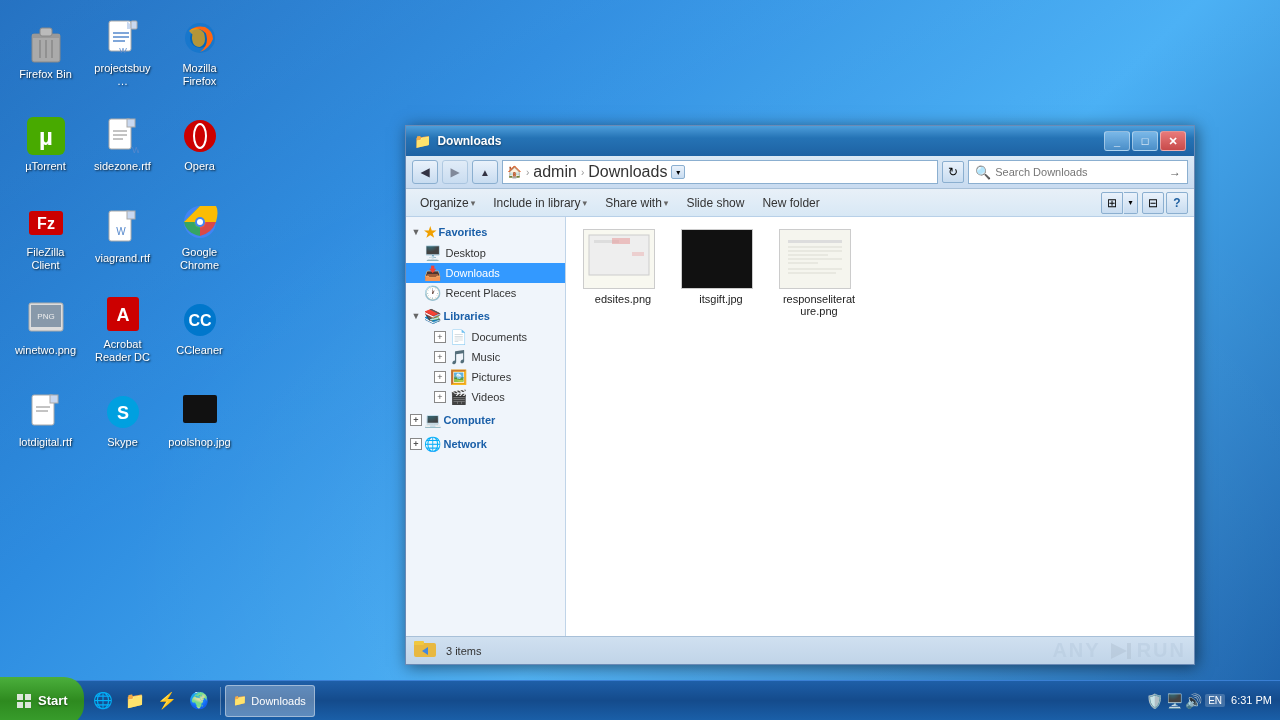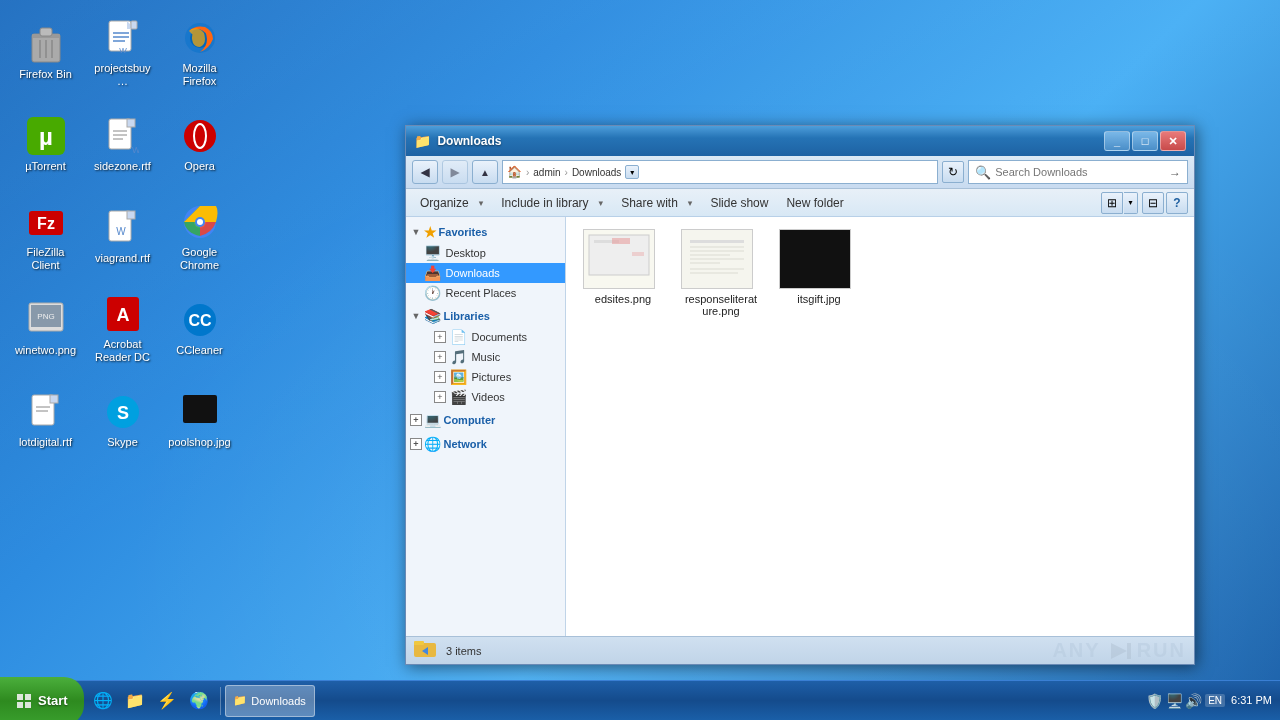--- a/index.html
+++ b/index.html
@@ -234,21 +234,21 @@
       background: white;
       display: flex;
       align-items: center;
       padding: 0 4px;
       gap: 4px;
     }
     .address-crumb {
       display: flex;
       align-items: center;
       gap: 2px;
-      font-size: 10px;
+      font-size: 16px;
       color: #333;
     }
     .address-separator { color: #999; font-size: 10px; }
     .address-dropdown {
       width: 14px;
       height: 14px;
       background: linear-gradient(to bottom, #eaf2fb, #c8dcf0);
       border: 1px solid #8bafd0;
       border-radius: 2px;
       display: flex;
@@ -300,21 +300,21 @@
       height: 28px;
     }
     .menu-item {
       padding: 2px 8px;
       font-size: 12px;
       color: #333;
       cursor: pointer;
       border-radius: 3px;
       display: flex;
       align-items: center;
-      gap: 10px;
+      gap: 2px;
     }
     .menu-item .arrow { font-size: 9px; color: #666; }
     .menu-spacer { flex: 1; }
     .view-buttons {
       display: flex;
       gap: 1px;
       align-items: center;
     }
     .view-btn {
       width: 22px;
@@ -839,48 +839,48 @@
             <rect x="10" y="10" width="25" height="3" fill="#ddd"></rect>
             <rect x="10" y="16" width="50" height="2" fill="#eee"></rect>
             <rect x="10" y="20" width="50" height="2" fill="#eee"></rect>
             <rect x="10" y="24" width="40" height="2" fill="#eee"></rect>
 
             <rect x="28" y="8" width="18" height="6" fill="#e8a0a0" opacity="0.6"></rect>
             <rect x="48" y="22" width="12" height="4" fill="#e8a0a0" opacity="0.4"></rect>
           </svg>
         </div>
         <div class="file-label">edsites.png</div>
+      </div>
+
+      <div class="file-item">
+        <div class="file-thumbnail thumb-itsgift">
+          <svg width="70" height="58" viewBox="0 0 70 58">
+            <rect width="70" height="58" fill="#111"></rect>
+          </svg>
+        </div>
+        <div class="file-label">itsgift.jpg</div>
       </div>
 
       <div class="file-item">
         <div class="file-thumbnail thumb-response">
           <svg width="70" height="58" viewBox="0 0 70 58">
             <rect width="70" height="58" fill="#f5f5ee"></rect>
             <rect x="8" y="10" width="54" height="3" fill="#ddd"></rect>
             <rect x="8" y="16" width="54" height="2" fill="#e8e8e0"></rect>
             <rect x="8" y="20" width="54" height="2" fill="#e8e8e0"></rect>
             <rect x="8" y="24" width="40" height="2" fill="#e8e8e0"></rect>
             <rect x="8" y="28" width="54" height="2" fill="#e8e8e0"></rect>
             <rect x="8" y="32" width="30" height="2" fill="#e8e8e0"></rect>
             <rect x="8" y="38" width="54" height="2" fill="#e8e8e0"></rect>
             <rect x="8" y="42" width="48" height="2" fill="#e8e8e0"></rect>
           </svg>
         </div>
         <div class="file-label">responseliterature.png</div>
       </div>
 
-      <div class="file-item">
-        <div class="file-thumbnail thumb-itsgift">
-          <svg width="70" height="58" viewBox="0 0 70 58">
-            <rect width="70" height="58" fill="#111"></rect>
-          </svg>
-        </div>
-        <div class="file-label">itsgift.jpg</div>
-      </div>
-
     </div>
   </div>
 
   <div class="status-bar">
     <span class="status-icon">
       <svg width="24" height="22" viewBox="0 0 24 22">
         <rect x="0" y="6" width="22" height="14" rx="2" fill="#e8b840"></rect>
         <rect x="0" y="4" width="10" height="4" rx="1" fill="#f0c840"></rect>
         <path d="M8 14 L14 18 L14 10 Z" fill="#4488dd"></path>
       </svg>

